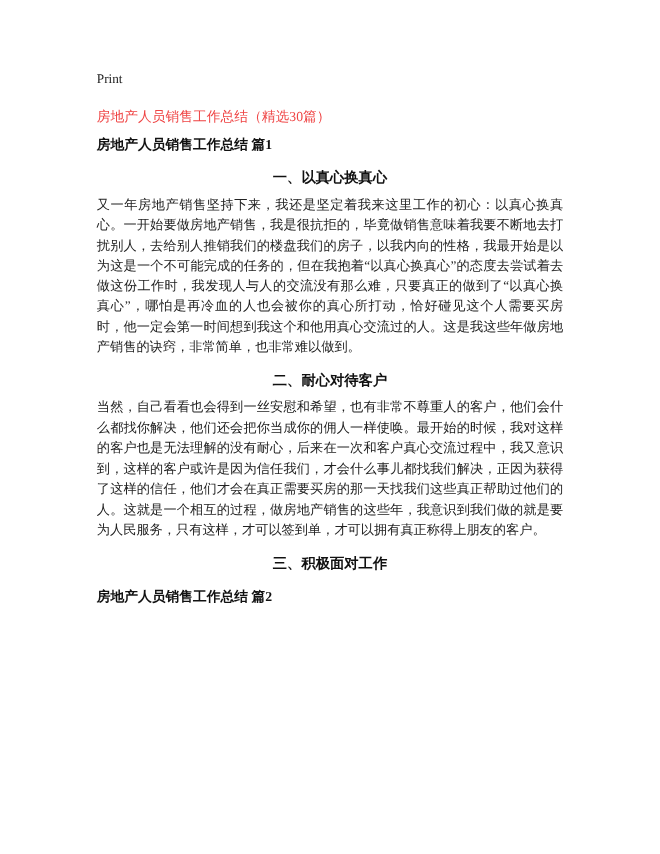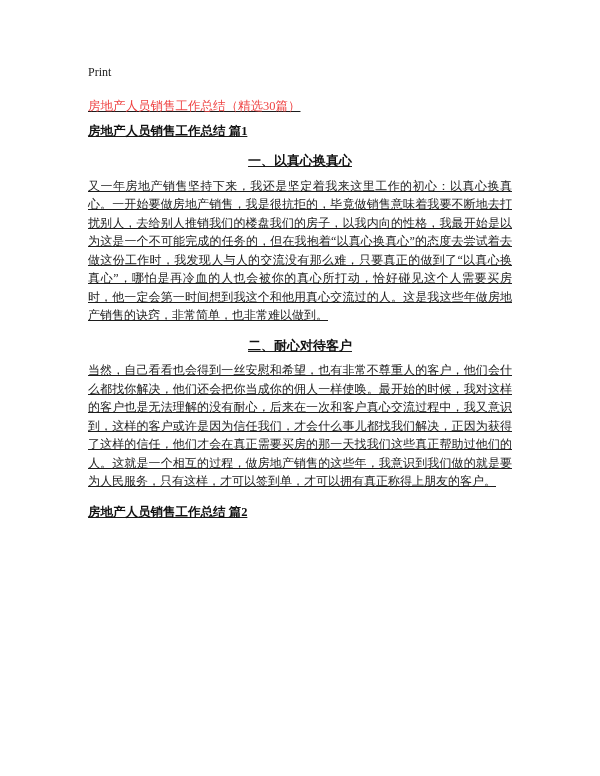--- a/index.html
+++ b/index.html
@@ -11,21 +11,20 @@
     width: 600px;
     height: 776px;
     overflow: hidden;
     font-family: "Liberation Serif", "DejaVu Serif", serif;
     color: #1c1c1c;
   }
   .doc {
     box-sizing: border-box;
     width: 600px;
     padding: 62px 88px 0 88px;
-    text-decoration: underline;
   }
   .print-link {
     display: inline-block;
     font-size: 12px;
     line-height: 14px;
     color: #1c1c1c;
     text-decoration: none;
     cursor: pointer;
   }
   .page-title {
@@ -85,18 +84,19 @@
   <h2 class="art-heading first">房地产人员销售工作总结 篇1</h2>
 
   <h3 class="sec-heading">一、以真心换真心</h3>
 
   <p class="body-para">又一年房地产销售坚持下来，我还是坚定着我来这里工作的初心：以真心换真心。一开始要做房地产销售，我是很抗拒的，毕竟做销售意味着我要不断地去打扰别人，去给别人推销我们的楼盘我们的房子，以我内向的性格，我最开始是以为这是一个不可能完成的任务的，但在我抱着“以真心换真心”的态度去尝试着去做这份工作时，我发现人与人的交流没有那么难，只要真正的做到了“以真心换真心”，哪怕是再冷血的人也会被你的真心所打动，恰好碰见这个人需要买房时，他一定会第一时间想到我这个和他用真心交流过的人。这是我这些年做房地产销售的诀窍，非常简单，也非常难以做到。</p>
 
   <h3 class="sec-heading">二、耐心对待客户</h3>
 
   <p class="body-para">当然，自己看看也会得到一丝安慰和希望，也有非常不尊重人的客户，他们会什么都找你解决，他们还会把你当成你的佣人一样使唤。最开始的时候，我对这样的客户也是无法理解的没有耐心，后来在一次和客户真心交流过程中，我又意识到，这样的客户或许是因为信任我们，才会什么事儿都找我们解决，正因为获得了这样的信任，他们才会在真正需要买房的那一天找我们这些真正帮助过他们的人。这就是一个相互的过程，做房地产销售的这些年，我意识到我们做的就是要为人民服务，只有这样，才可以签到单，才可以拥有真正称得上朋友的客户。</p>
 
+  <h3 class="sec-heading">三、积极面对工作</h3>
 
 
 
   <h2 class="art-heading">房地产人员销售工作总结 篇2</h2>
 
 </div>
 
 </body></html>

